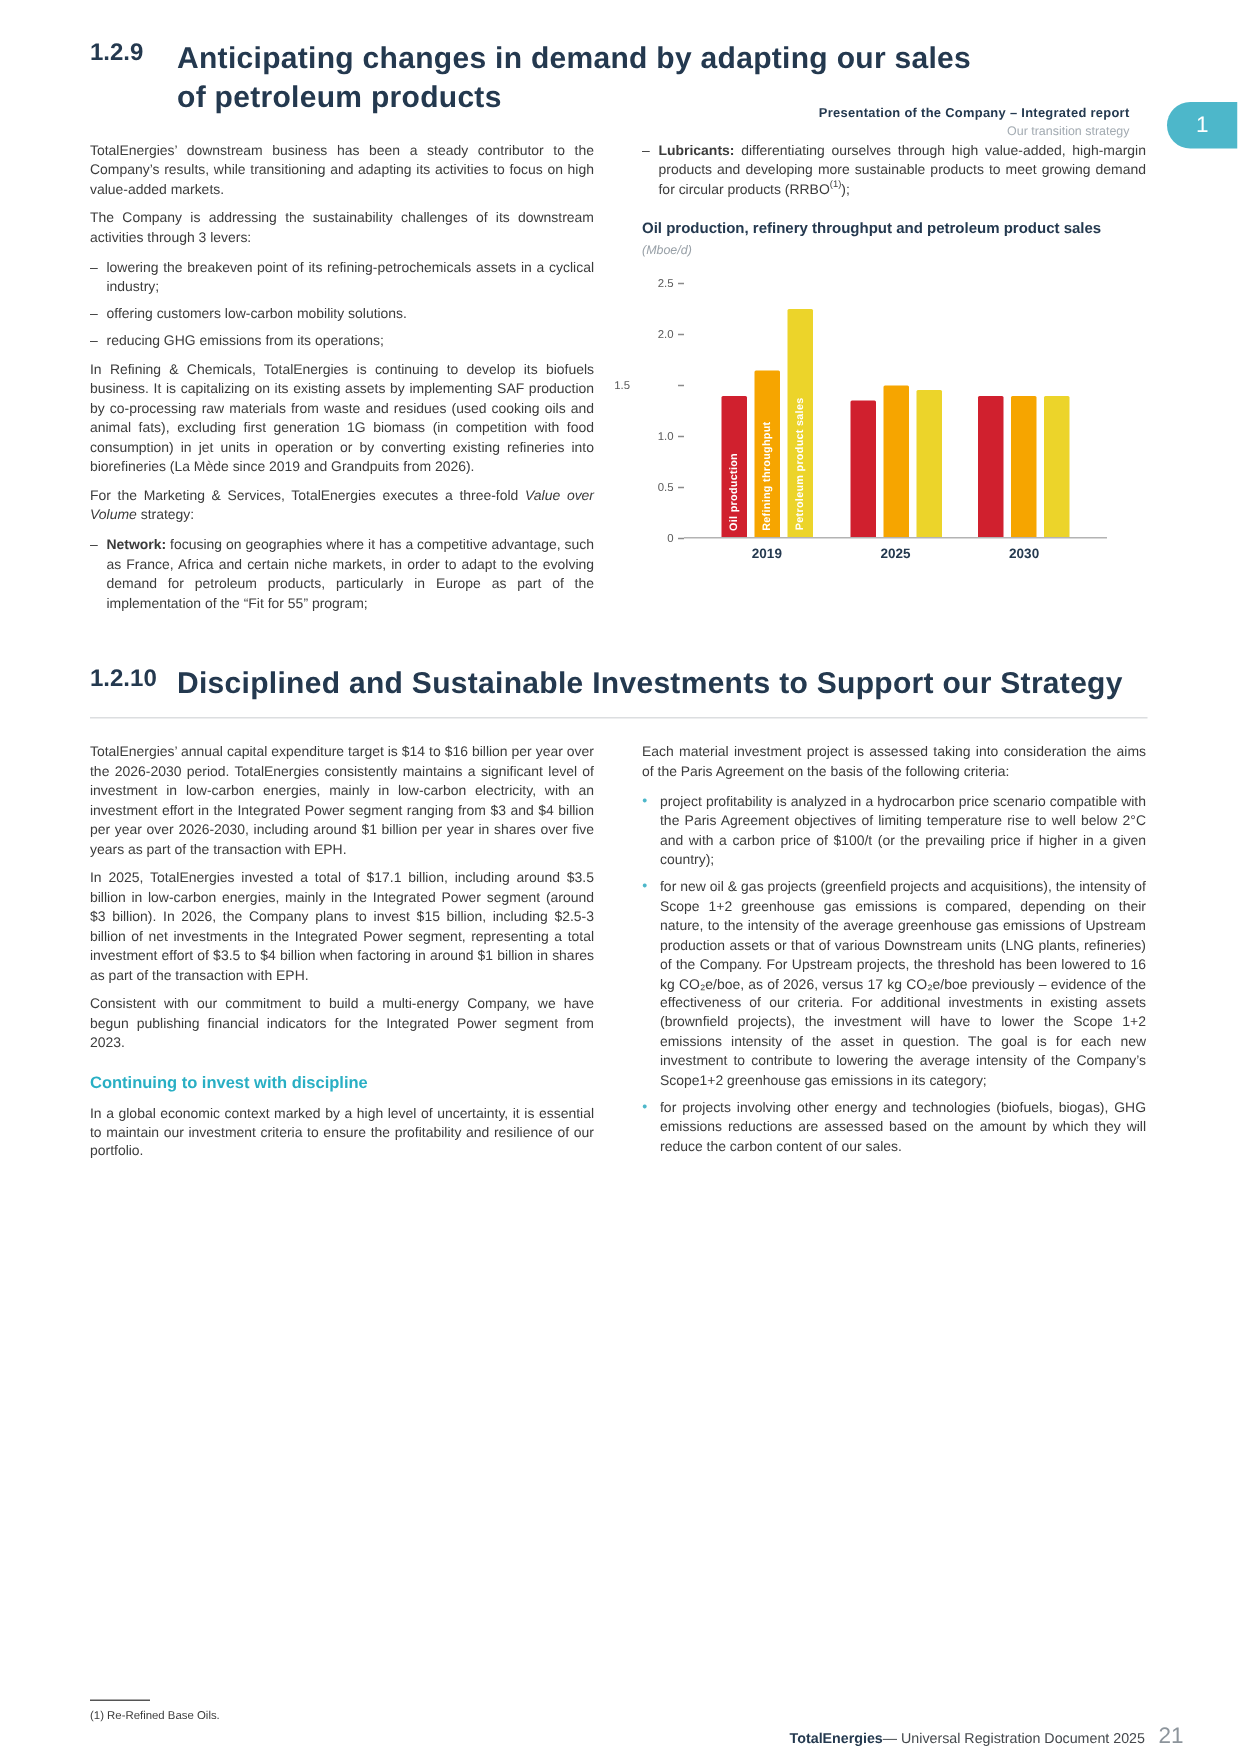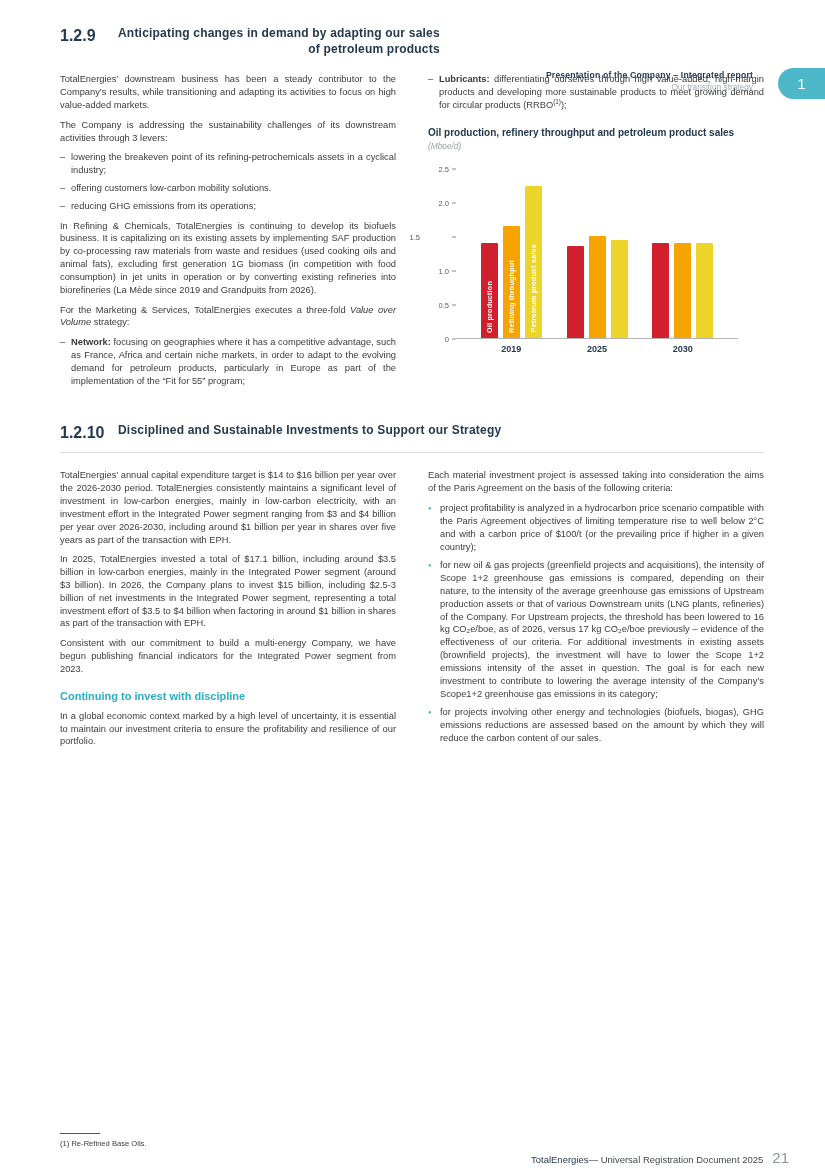--- a/index.html
+++ b/index.html
@@ -18,21 +18,21 @@
   .header-subtitle { font-size:8.3px; color:#a3abb2; margin-top:2px; }
   .chapter-tab {
     position:absolute; right:0; top:0; width:47px; height:31px;
     background:#4db7ca; border-radius:16px 0 0 16px;
     color:#fff; font-size:15px; display:flex; align-items:center; justify-content:center;
   }
 
   
   .section-heading { display:flex; margin:0 60px; color:#24394f; }
   .sec-num { width:58px; flex:none; font-size:16px; font-weight:bold; line-height:1.3; }
-  .sec-title { font-size:12px; font-weight:bold; line-height:1.3; letter-spacing:.2px;text-align:right; }
+  .sec-title { font-size:20px; font-weight:bold; line-height:1.3; letter-spacing:.2px; }
   .s129-heading { margin-top:26px; }
   .s1210-heading { margin-top:30px; padding-bottom:9px; border-bottom:1px solid #dcdee0; }
 
   
   .columns { display:flex; gap:32px; margin:16px 60px 0 60px; }
   .col { width:336px; flex:none; }
   .para { font-size:9.3px; line-height:1.38; text-align:justify; margin-bottom:7px; }
   .dash-item { position:relative; padding-left:11px; font-size:9.3px; line-height:1.38; text-align:justify; margin-bottom:5px; }
   .dash-item::before { content:"–"; position:absolute; left:0; top:0; color:#3b3b3b; }
   .dash-item strong { font-weight:bold; }
@@ -61,21 +61,21 @@
     font-size:7.2px; font-weight:bold; color:#ffffff; letter-spacing:.2px;
   }
   .x-labels { display:flex; justify-content:space-evenly; margin-top:5px; }
   .x-label { width:61px; text-align:center; font-size:9px; font-weight:bold; color:#24394f; }
 
   
   .footnote { position:absolute; left:60px; bottom:46px; }
   .footnote-rule { width:40px; border-top:1px solid #555; margin-bottom:5px; }
   .footnote-text { font-size:7.6px; color:#3b3b3b; }
   .footer { position:absolute; right:36px; bottom:28px; display:flex; align-items:baseline; }
-  .footer-brand { font-size:9.5px; font-weight:normal; color:#24394f;text-align:right; }
+  .footer-brand { font-size:9.5px; font-weight:bold; color:#24394f;text-align:right; }
   .footer-rest { font-size:9.5px; color:#44484c; }
   .footer-page { font-size:15px; color:#8d959c; margin-left:9px; }
 </style>
 </head>
 <body>
 
 <div class="page">
 
   <div class="header">
     <div class="header-text">

